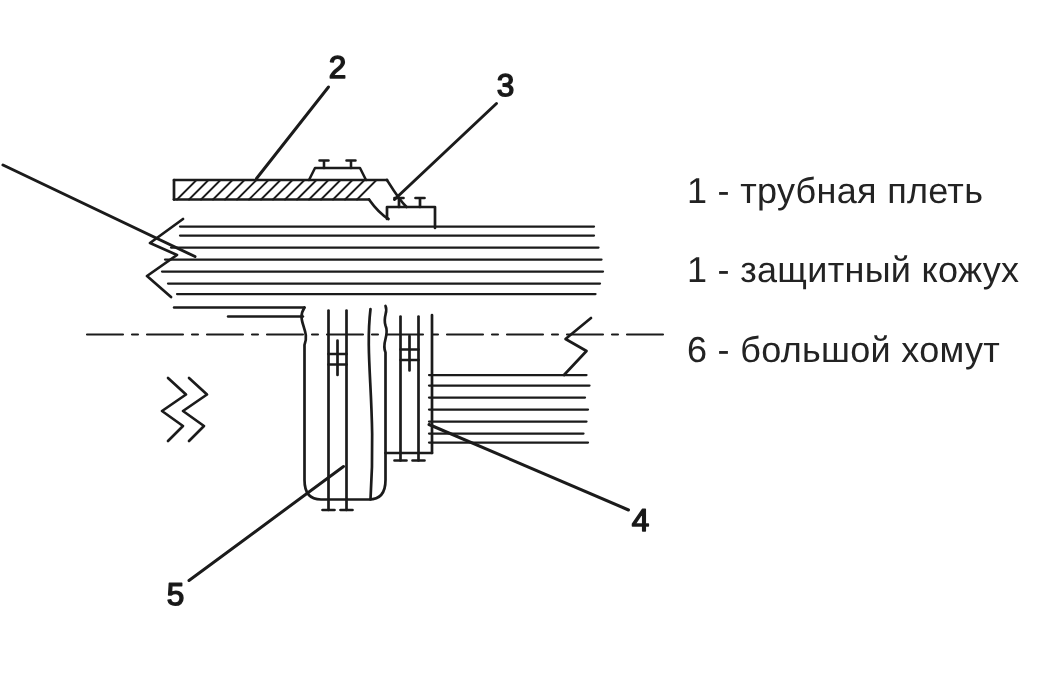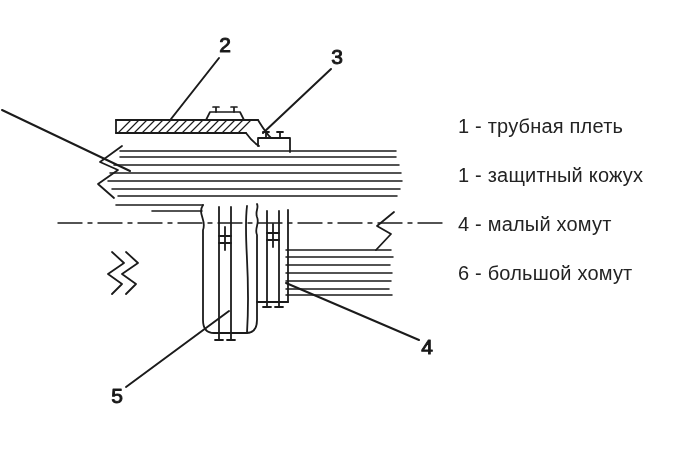--- a/index.html
+++ b/index.html
@@ -6,21 +6,21 @@
   .stage{
     position:relative;width:700px;height:451px;background:#ffffff;
     font-family:"Liberation Sans",sans-serif;overflow:hidden;
   }
   .diagram{position:absolute;left:0;top:0;}
   .legend{
     position:absolute;left:458px;top:116px;
     display:flex;flex-direction:column;gap:29px;
   }
   .legend-item{
-    font-size:20px;color:#232323;line-height:1;white-space:nowrap;
+    font-size:24px;color:#232323;line-height:1;white-space:nowrap;
     letter-spacing:.2px;
   }
   .callout{
     font-family:"Liberation Sans",sans-serif;
     font-size:21px;fill:#161616;
   }
 </style>
 </head>
 <body>
 
@@ -121,17 +121,16 @@
     <path d="M286,283 L419,340" stroke-width="2"></path>
     <text class="callout" x="427" y="354" text-anchor="middle">4</text>
 
     <path d="M229,311 L126,387" stroke-width="2"></path>
     <text class="callout" x="117" y="403" text-anchor="middle">5</text>
   </svg>
 
   <div class="legend">
     <div class="legend-item">1 - трубная плеть</div>
     <div class="legend-item">1 - защитный кожух</div>
-    <div class="legend-item">4 - малый хомут</div>
     <div class="legend-item">6 - большой хомут</div>
   </div>
 
 </div>
 
 </body></html>

